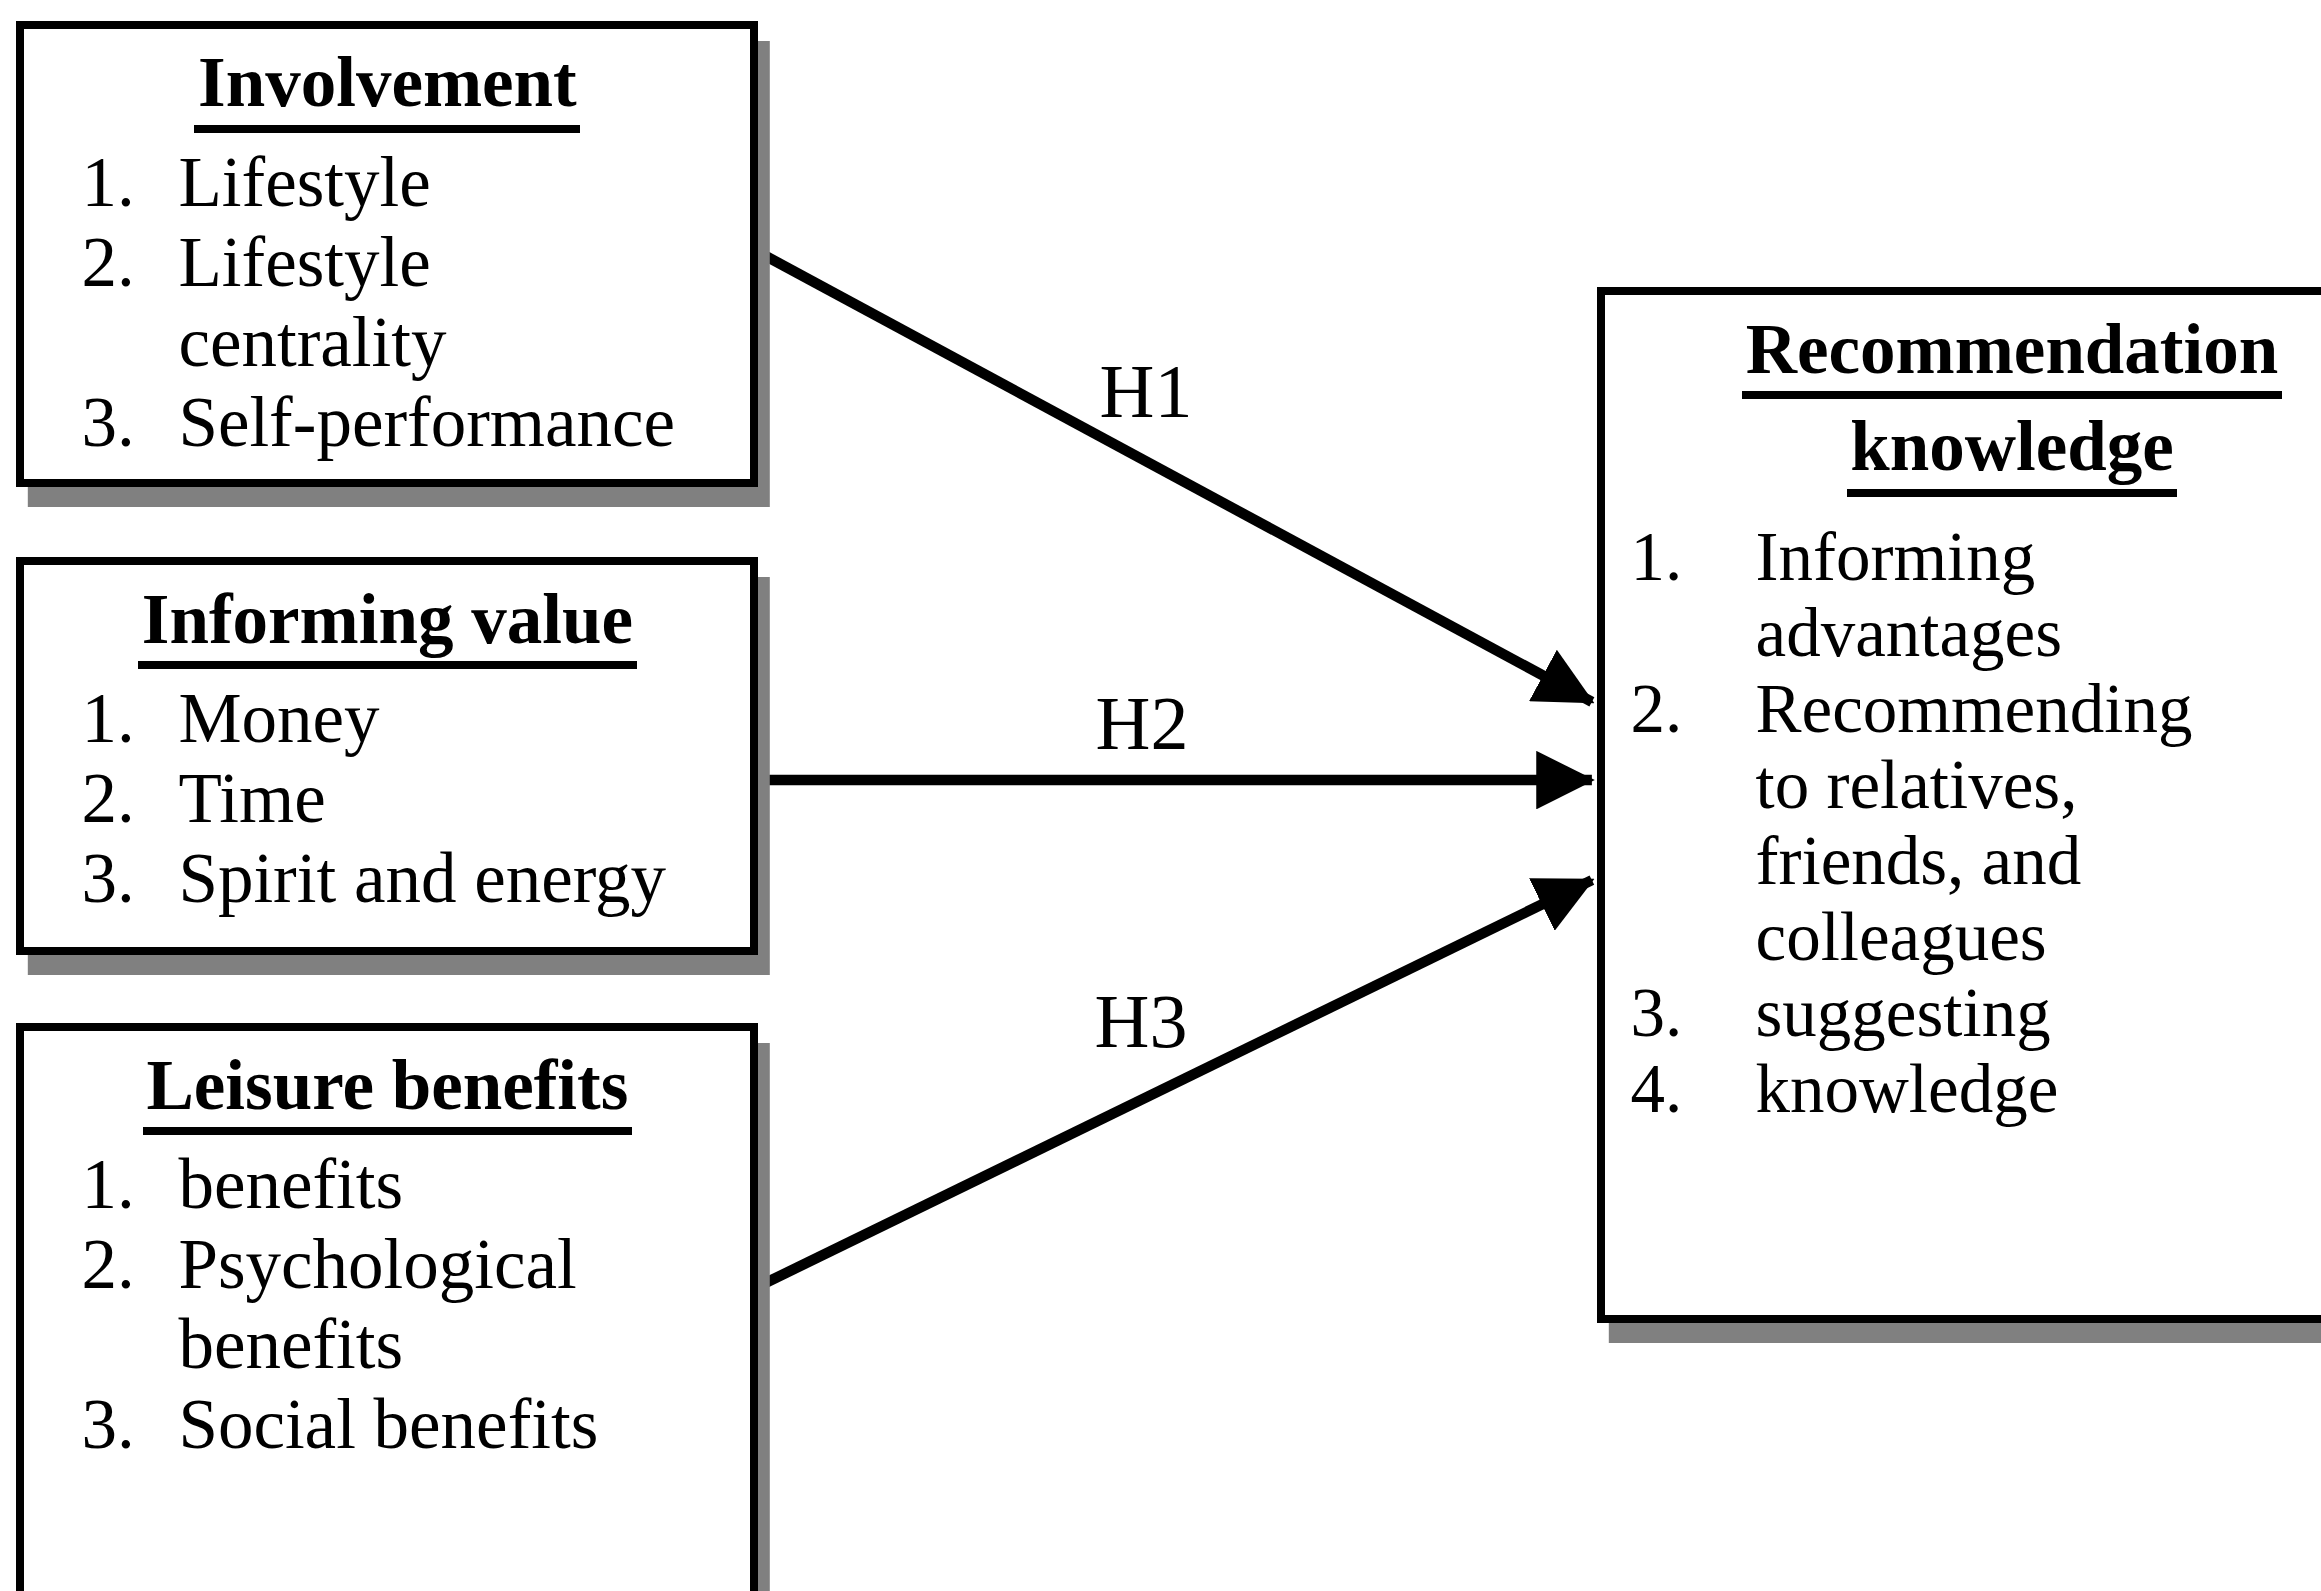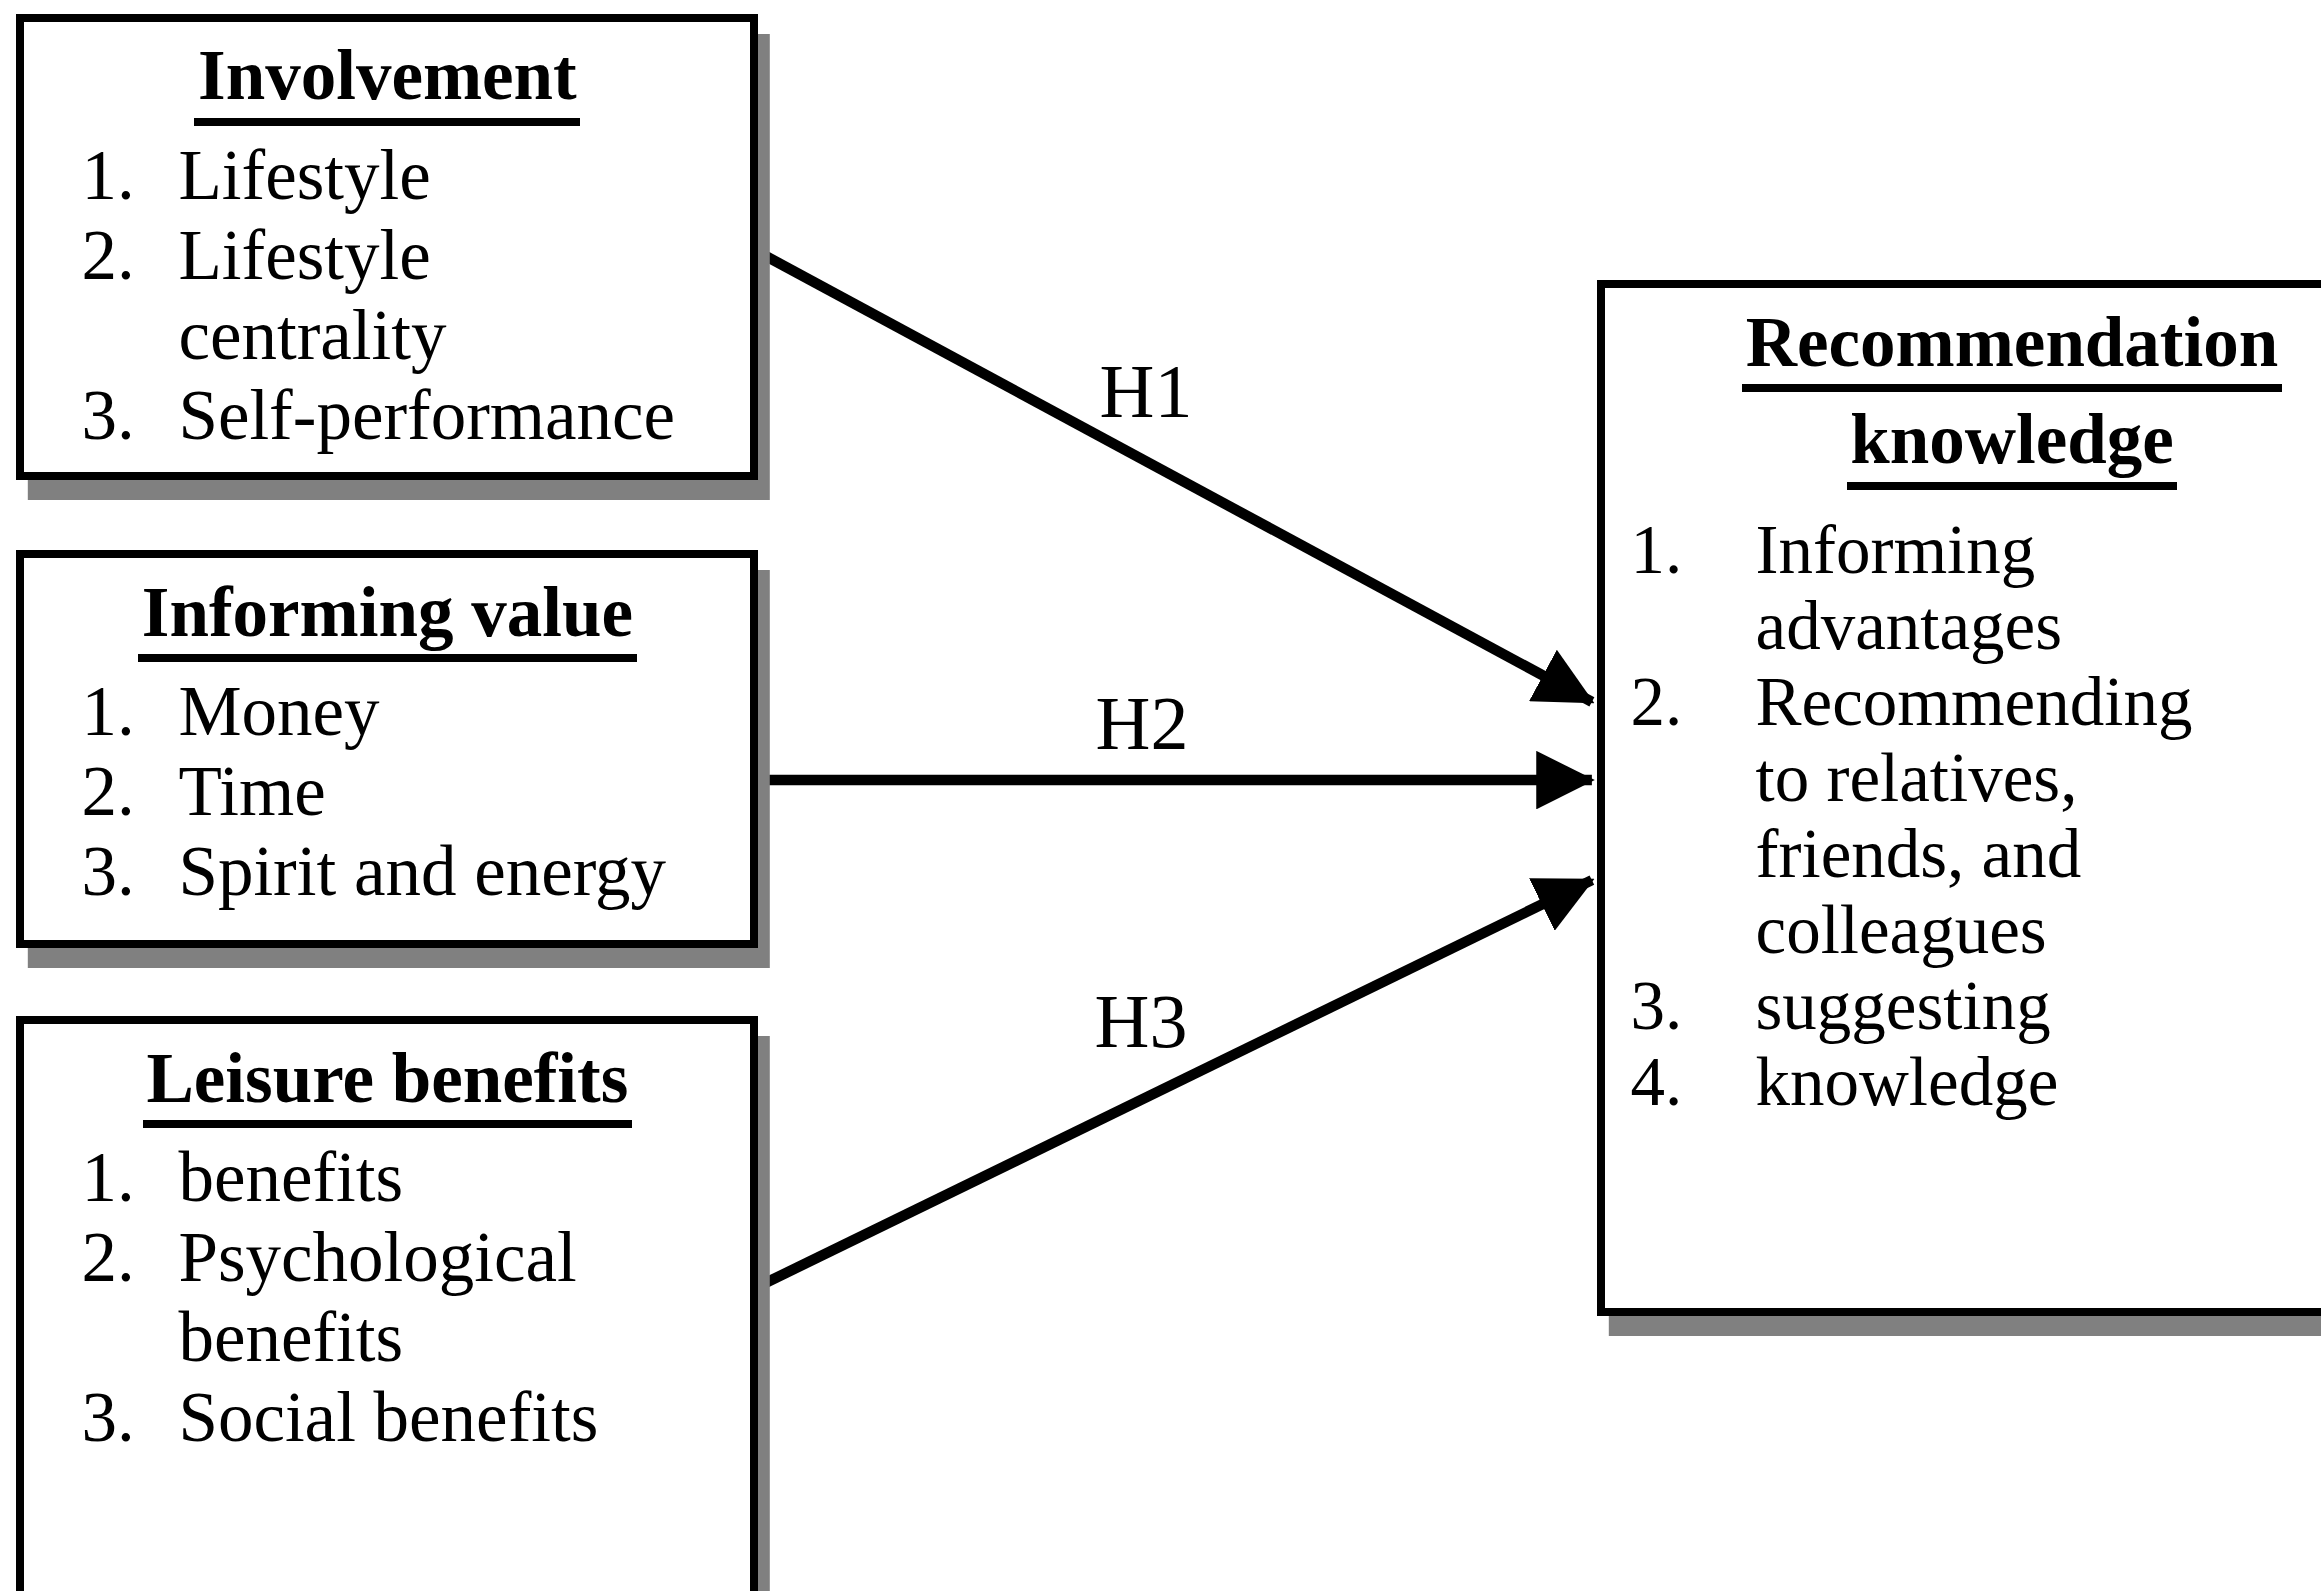--- a/index.html
+++ b/index.html
@@ -12,20 +12,21 @@
     color: #000000;
   }
   .canvas { position: absolute; inset: 0; }
 
   .box {
     position: absolute;
     box-sizing: border-box;
     background: #ffffff;
     border: 8.2px solid #000000;
     box-shadow: 11.8px 20px 0 0 #808080;
+    margin-top: 7px;
   }
   #box-involvement      { left: 16.4px;   top: 13.6px;   width: 742px; height: 466px; }
   #box-perceived-value  { left: 16.4px;   top: 550px;  width: 742px; height: 398px; }
   #box-leisure-benefits { left: 16.4px;   top: 1016px; width: 742px; height: 604px; }
   #box-recommendation   { left: 1597px; top: 280px;  width: 830px; height: 1036px; }
 
   .box-title {
     text-align: center;
     font-weight: bold;
     font-size: 71px;

